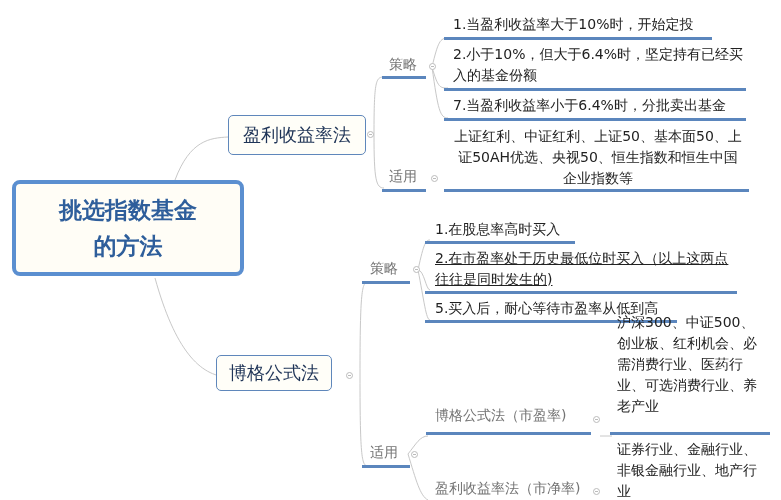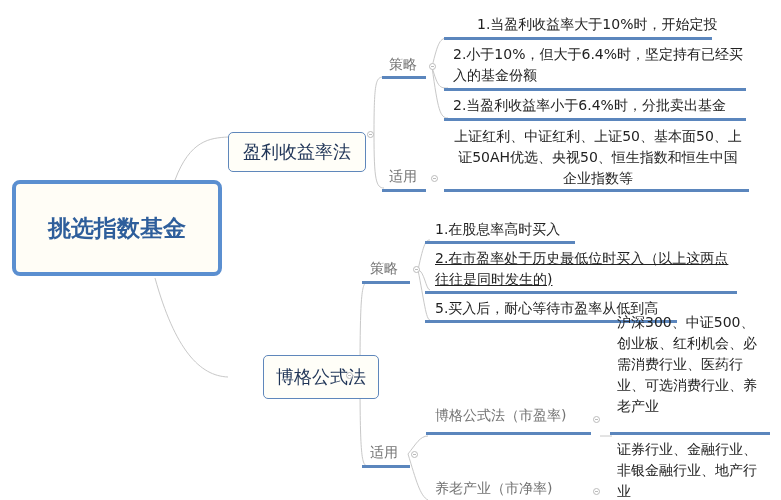--- a/index.html
+++ b/index.html
@@ -5,21 +5,21 @@
   html, body { margin: 0; padding: 0; }
   body {
     width: 781px; height: 500px; position: relative; overflow: hidden;
     background: #ffffff;
     font-family: "DejaVu Sans", "Liberation Sans", sans-serif;
     color: #222222;
   }
   svg.links { position: absolute; left: 0; top: 0; width: 781px; height: 500px; pointer-events: none; }
   .abs { position: absolute; }
   .root {
-    left: 12px; top: 180px; width: 210px; height: 96px;
+    left: 12px; top: 180px; width: 232px; height: 96px;
     border: 4px solid #5b8fd0; border-radius: 8px; background: #fffdf6;
     box-sizing: border-box; display: flex; align-items: center; justify-content: center;
     text-align: center; color: #2e5e9b; font-weight: bold; font-size: 23px; line-height: 36px;
   }
   .main {
     border: 1.5px solid #5f87bb; border-radius: 5px; background: #fffef8;
     box-sizing: border-box; display: flex; align-items: center; justify-content: center;
     color: #1f3457; font-size: 18px;
   }
   .label { font-size: 14px; color: #737373; white-space: nowrap; }
@@ -57,49 +57,50 @@
     <path d="M408 454 C 416 444, 420 436, 428 436"></path>
     <path d="M408 454 C 416 480, 420 496, 428 500"></path>
 
     <path d="M600 436 L 612 436"></path>
   </g>
 </svg>
 
 <div class="abs root">
   <div>
     <div>挑选指数基金</div>
+    <div>的方法</div>
   </div>
 </div>
 
-<div class="abs main" style="left:228px; top:115px; width:138px; height:40px;margin-top:17px;">
+<div class="abs main" style="left:228px; top:115px; width:138px; height:40px;">
   <span>盈利收益率法</span>
 </div>
 <span class="collapse" style="left:367px; top:131px;"></span>
 
 <div class="abs label" style="left:389px; top:56px;">策略</div>
 <div class="uline" style="left:382px; top:76px; width:44px;"></div>
 <span class="collapse" style="left:429px; top:63px;"></span>
 
-<div class="abs leaf" style="left:453px; top:14px; white-space:nowrap;margin-left:24px;">1.当盈利收益率大于10%时，开始定投</div>
+<div class="abs leaf" style="left:453px; top:14px; white-space:nowrap;">1.当盈利收益率大于10%时，开始定投</div>
 <div class="uline" style="left:444px; top:37px; width:268px;"></div>
 
 <div class="abs leaf" style="left:453px; top:44px; width:295px;">2.小于10%，但大于6.4%时，坚定持有已经买入的基金份额</div>
 <div class="uline" style="left:444px; top:88px; width:302px;"></div>
 
-<div class="abs leaf" style="left:453px; top:95px; white-space:nowrap;">2.当盈利收益率小于6.4%时，分批卖出基金</div>
+<div class="abs leaf" style="left:453px; top:95px; white-space:nowrap;">7.当盈利收益率小于6.4%时，分批卖出基金</div>
 <div class="uline" style="left:444px; top:118px; width:302px;"></div>
 
 <div class="abs label" style="left:389px; top:168px;">适用</div>
 <div class="uline" style="left:382px; top:189px; width:44px;"></div>
 <span class="collapse" style="left:431px; top:175px;"></span>
 
 <div class="abs leaf" style="left:453px; top:126px; width:290px;text-align:center;">上证红利、中证红利、上证50、基本面50、上证50AH优选、央视50、恒生指数和恒生中国企业指数等</div>
 <div class="uline" style="left:444px; top:189px; width:305px;"></div>
 
-<div class="abs main" style="left:216px; top:355px; width:116px; height:44px;margin-left:47px;">
+<div class="abs main" style="left:216px; top:355px; width:116px; height:36px;">
   <span>博格公式法</span>
 </div>
 <span class="collapse" style="left:346px; top:372px;"></span>
 
 <div class="abs label" style="left:370px; top:260px;">策略</div>
 <div class="uline" style="left:362px; top:281px; width:48px;"></div>
 <span class="collapse" style="left:413px; top:266px;"></span>
 
 <div class="abs leaf" style="left:435px; top:219px; white-space:nowrap;">1.在股息率高时买入</div>
 <div class="uline" style="left:425px; top:241px; width:150px;"></div>
@@ -113,15 +114,15 @@
 <div class="abs label" style="left:370px; top:444px;">适用</div>
 <div class="uline" style="left:362px; top:465px; width:48px;"></div>
 <span class="collapse" style="left:411px; top:451px;"></span>
 
 <div class="abs label" style="left:435px; top:407px;text-align:right;">博格公式法（市盈率)</div>
 <div class="uline" style="left:426px; top:432px; width:165px;"></div>
 <span class="collapse" style="left:593px; top:416px;"></span>
 <div class="abs leaf" style="left:617px; top:312px; width:150px;">沪深300、中证500、创业板、红利机会、必需消费行业、医药行业、可选消费行业、养老产业</div>
 <div class="uline" style="left:610px; top:432px; width:160px;"></div>
 
-<div class="abs label" style="left:435px; top:480px;">养老产业（市净率)</div>
+<div class="abs label" style="left:435px; top:480px;">盈利收益率法（市净率)</div>
 <span class="collapse" style="left:593px; top:488px;"></span>
 <div class="abs leaf" style="left:617px; top:439px; width:150px;">证券行业、金融行业、非银金融行业、地产行业</div>
 
 </body></html>

